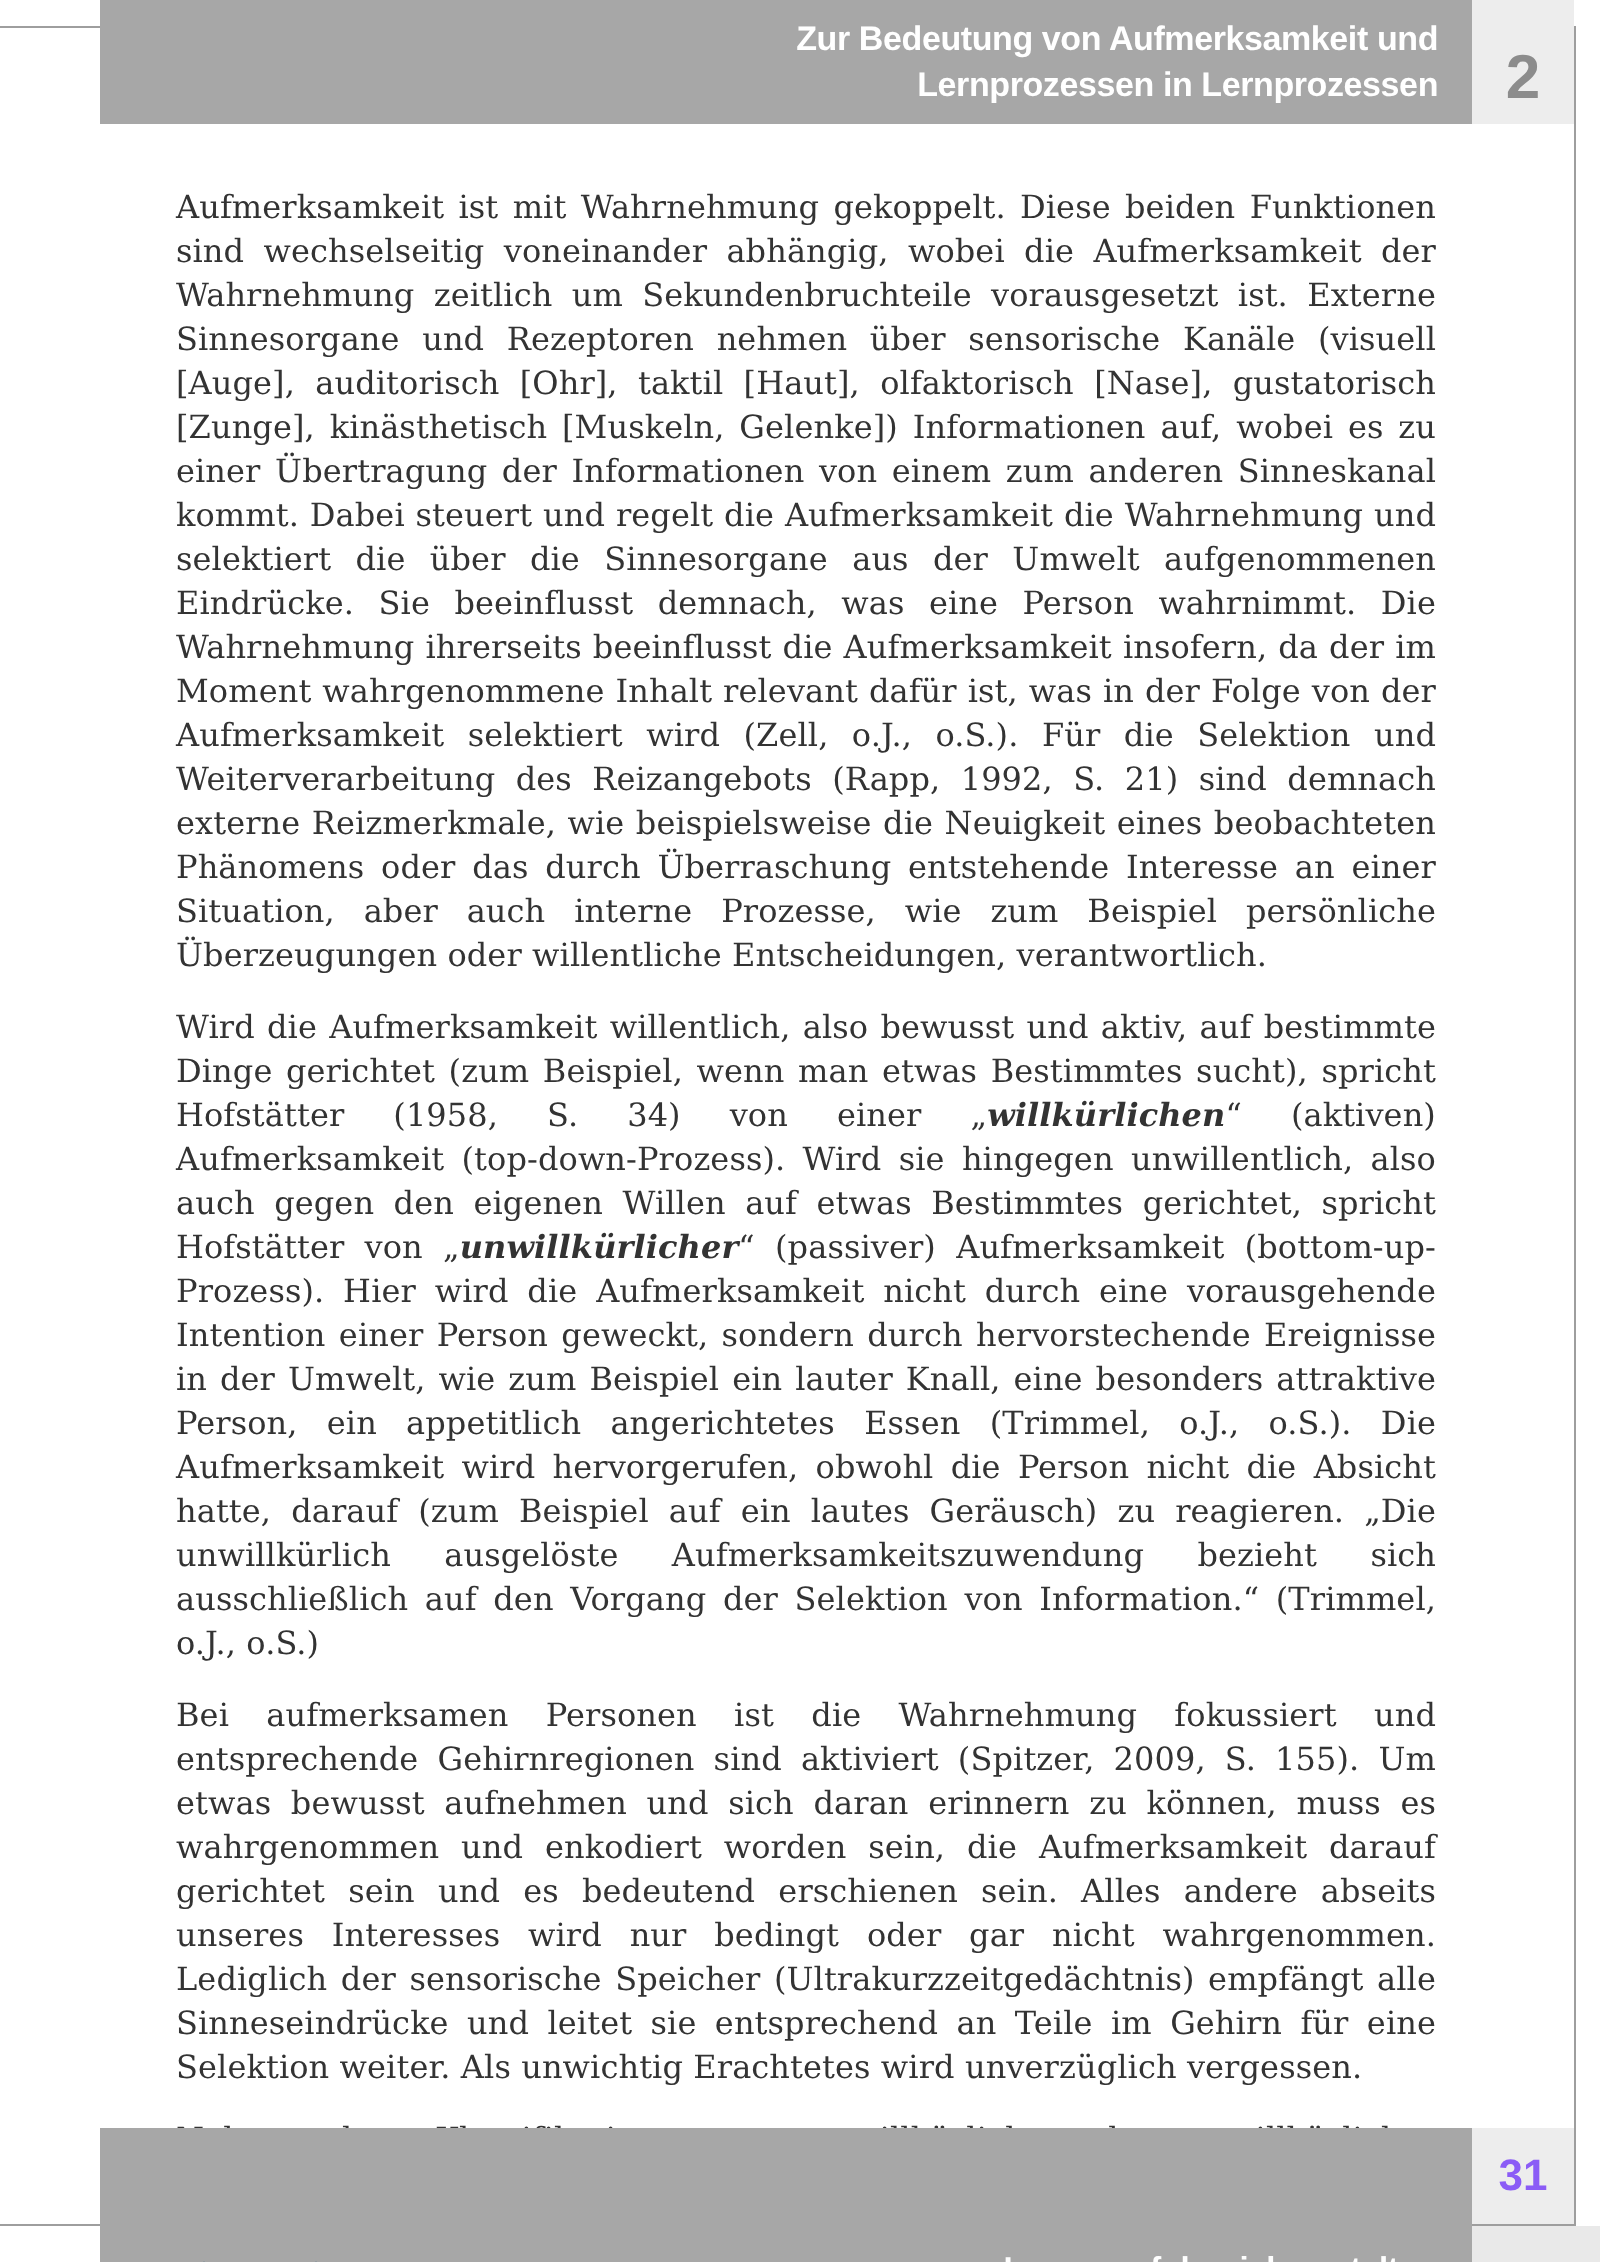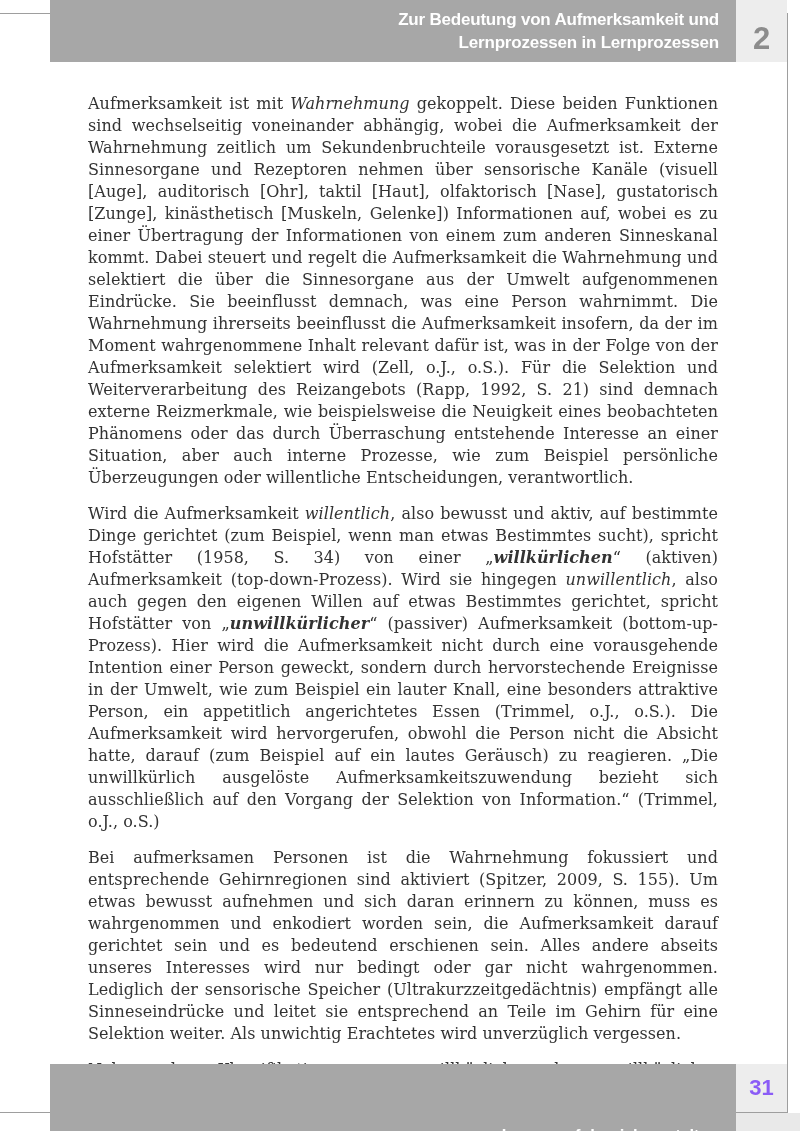--- a/index.html
+++ b/index.html
@@ -40,21 +40,21 @@
   }
 
   
   .body-text{
     position:absolute;left:88px;top:93px;width:630px;
     font-family:"DejaVu Serif","Liberation Serif",serif;
     font-size:16px;line-height:22px;color:#333333;
     text-align:justify;letter-spacing:0.05px;
   }
   .body-text p{margin:0 0 14px 0;}
-  .body-text .it{font-style:italic;margin-top:32px;}
+  .body-text .it{margin-top:32px;}
   .body-text .bi{font-style:italic;font-weight:bold;}
 
   
   .footer-bar{
     position:absolute;left:50px;top:1064px;width:686px;height:67px;
     background:#a7a7a7;
     display:flex;justify-content:space-between;align-items:baseline;
     box-sizing:border-box;padding:17px 18px 0 26px;
   }
   .copyright{

